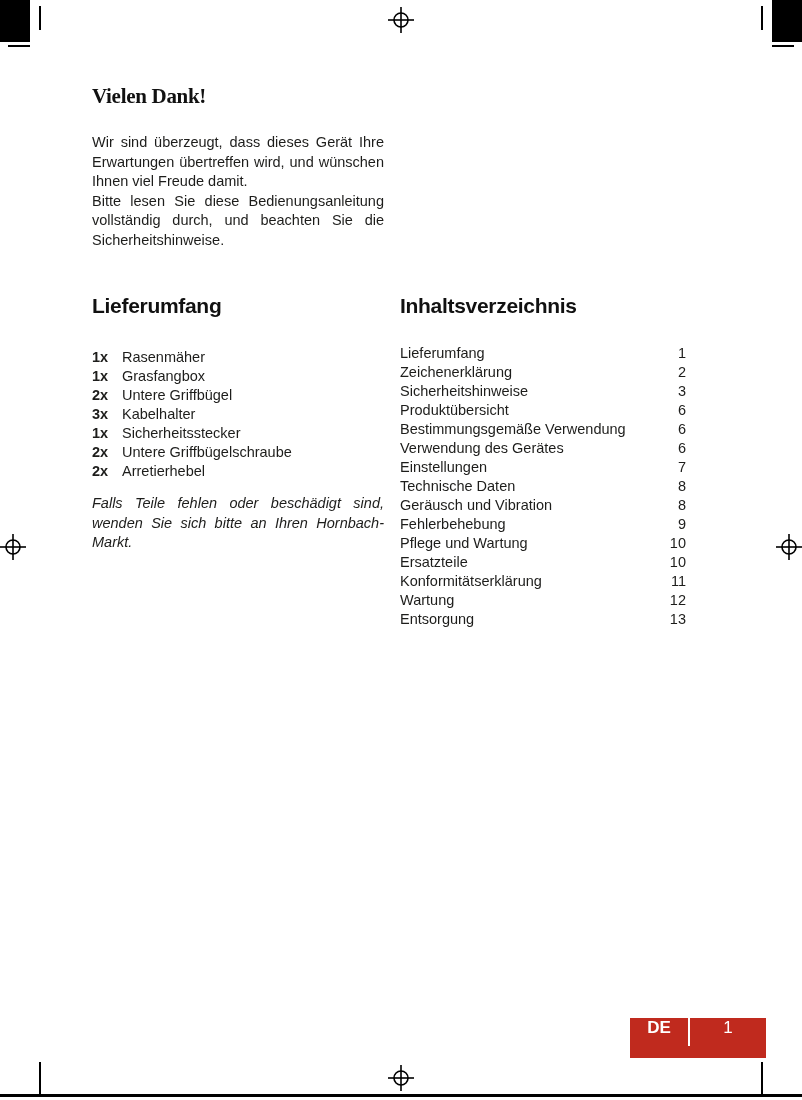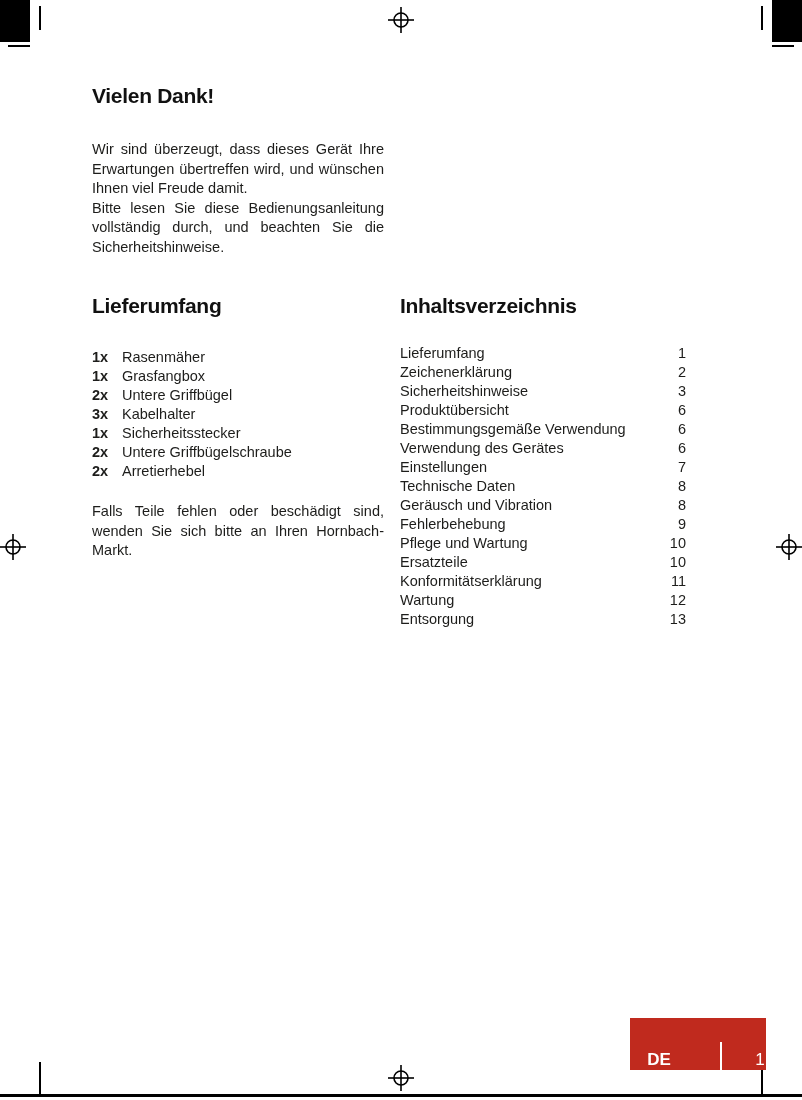--- a/index.html
+++ b/index.html
@@ -24,46 +24,45 @@
   .bottom-line { left:0; top:1094px; width:802px; height:3px; }
 
   .reg { position:absolute; }
 
   
   .intro { position:absolute; left:92px; top:84px; width:292px; }
   h1, h2 {
     font-size:21px; font-weight:700; letter-spacing:-0.3px;
     color:#111;
   }
-  .intro h1 { margin-bottom:32px; }
+  .intro h1 { margin-bottom:24px;font-family:Liberation Serif, serif; }
   .bodytext {
     font-size:14.5px; line-height:19.5px;
     text-align:justify; hyphens:auto;
   }
 
   .col-left  { position:absolute; left:92px;  top:294px; width:292px; }
   .col-right { position:absolute; left:400px; top:294px; width:286px; }
   .col-left h2, .col-right h2 { margin-bottom:26px; }
 
   .delivery-list { list-style:none;margin-top:30px; }
   .delivery-list li { display:flex; font-size:14.5px; line-height:19px; }
   .delivery-list .qty { width:30px; font-weight:700; flex:0 0 30px; }
-  .delivery-note { margin-top:21px; }
+  .delivery-note { margin-top:13px;font-style:italic; }
 
   .toc-list { }
   .toc-row { display:flex; justify-content:space-between; font-size:14.5px; line-height:19px; }
   .toc-row .pg { text-align:right; }
 
   
   .footer-badge {
-    position:absolute; left:630px; top:1018px; width:136px; height:52px;
+    position:absolute; left:630px; top:1018px; width:136px; height:40px;
     background:var(--red, #c02a1e);
-    display:flex; align-items:flex-end;
+    display:flex; align-items:flex-start;
     color:#fff;
-    gap:32px;
   }
   .footer-badge .lang { width:58px; text-align:center; font-weight:700; font-size:17px; }
   .footer-badge .divider { width:2px; height:28px; background:#fff; }
   .footer-badge .pagenum { flex:1; text-align:center; font-size:17px; }
 </style>
 </head>
 <body>
 
 <div class="mark patch-tl"></div>
 <div class="mark patch-tr"></div>

